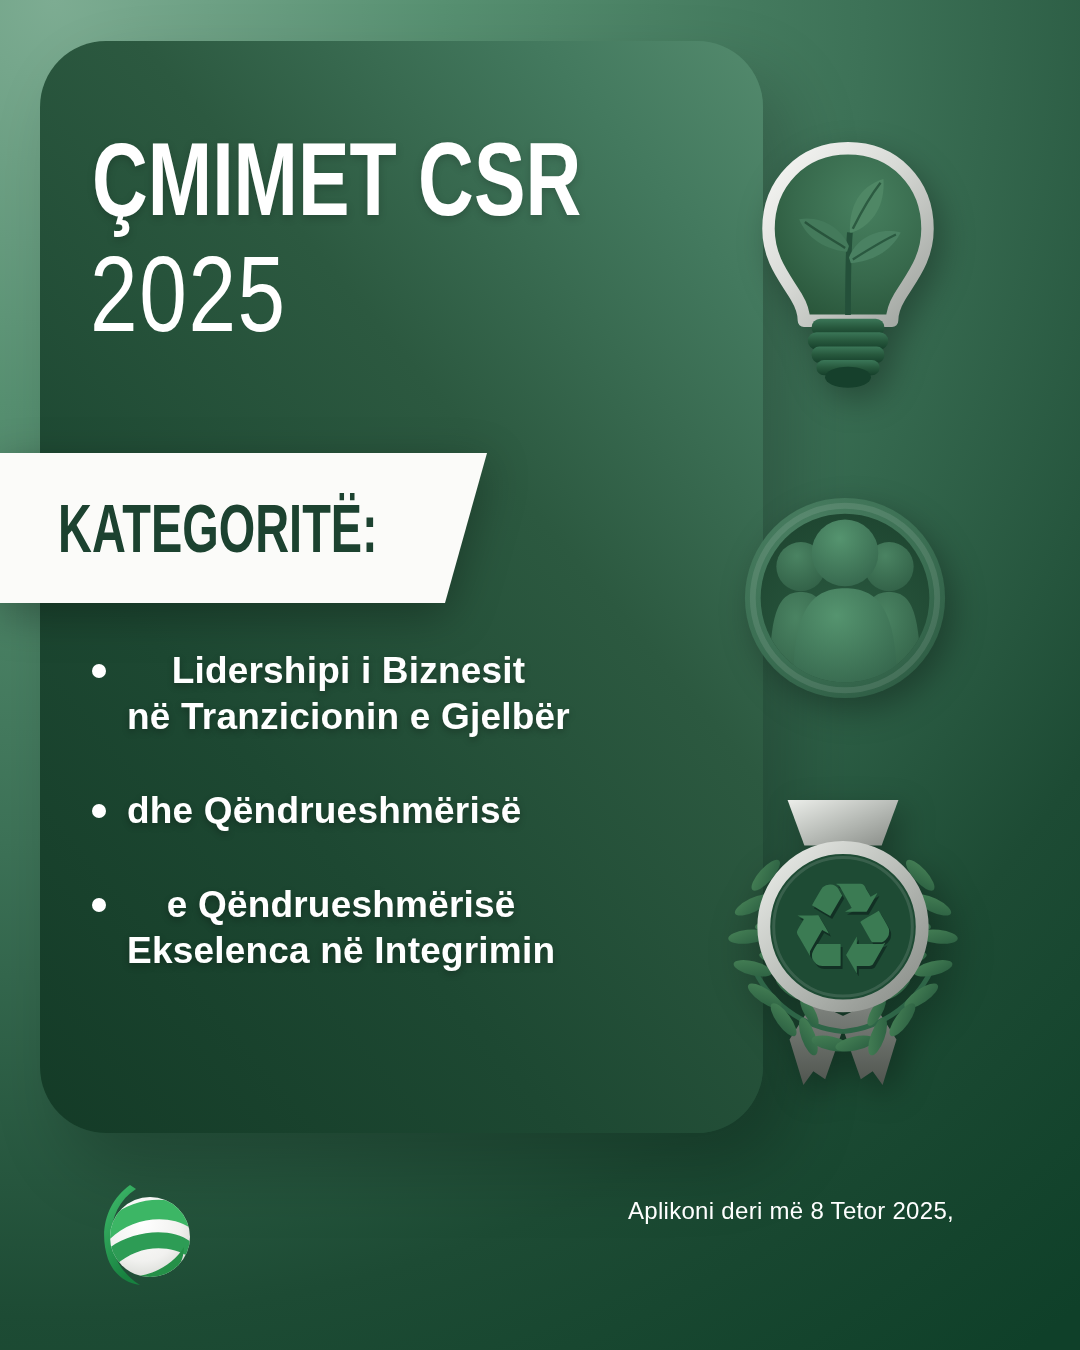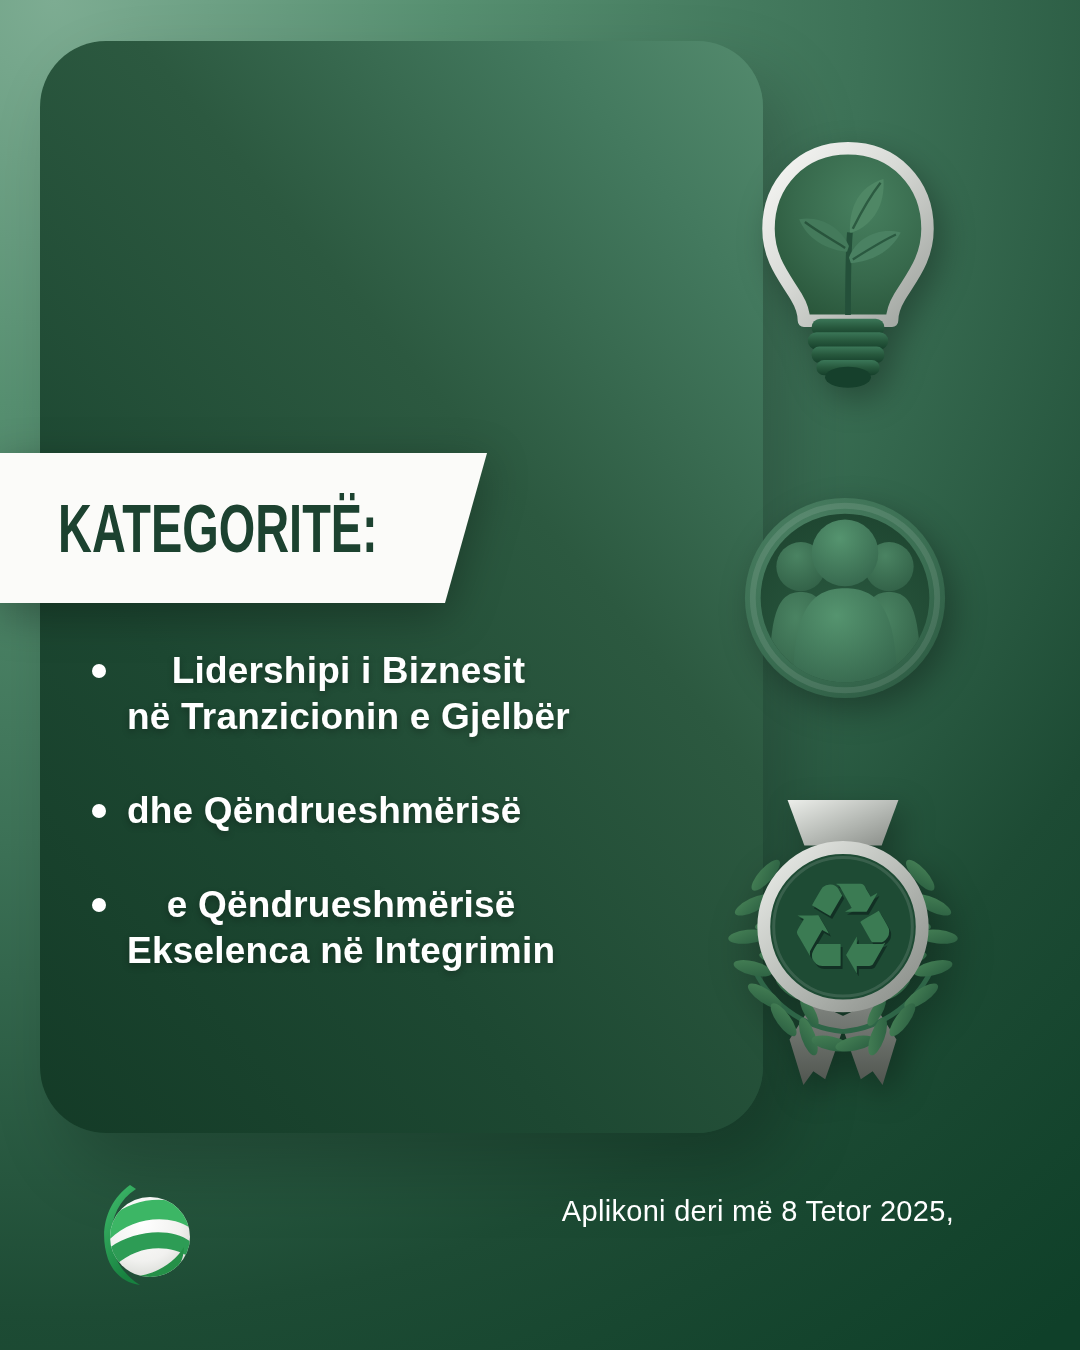--- a/index.html
+++ b/index.html
@@ -50,30 +50,34 @@
   .icon-bulb{left:757px;top:140px;width:182px;height:258px;}
   .icon-people{left:742px;top:494px;width:206px;height:208px;}
   .icon-medal{left:724px;top:798px;width:238px;height:297px;}
   .logo-mark{position:absolute;left:98px;top:1185px;width:96px;height:100px;}
   .logo-text{
     position:absolute;left:199px;top:1204px;color:#ffffff;
     font-size:24px;line-height:29px;font-weight:700;letter-spacing:0.8px;white-space:nowrap;
   }
   .apply{
     position:absolute;right:126px;top:1194px;text-align:right;color:#ffffff;
-    font-size:29px;line-height:34px;font-weight:400;letter-spacing:0.3px;white-space:nowrap;
+    font-size:24px;line-height:34px;font-weight:400;letter-spacing:0.3px;white-space:nowrap;
   }
 </style>
 </head>
 <body>
 
 <div class="stage">
 
   <div class="card"></div>
 
+  <div class="title-block">
+    <h1 class="title-main">ÇMIMET CSR</h1>
+    <div class="title-year">2025</div>
+  </div>
 
   <div class="banner-wrap">
     <div class="banner">
       <span class="banner-label">KATEGORITË:</span>
     </div>
   </div>
 
   <div class="categories">
     <div class="cat">
       <span class="cat-dot"></span>

